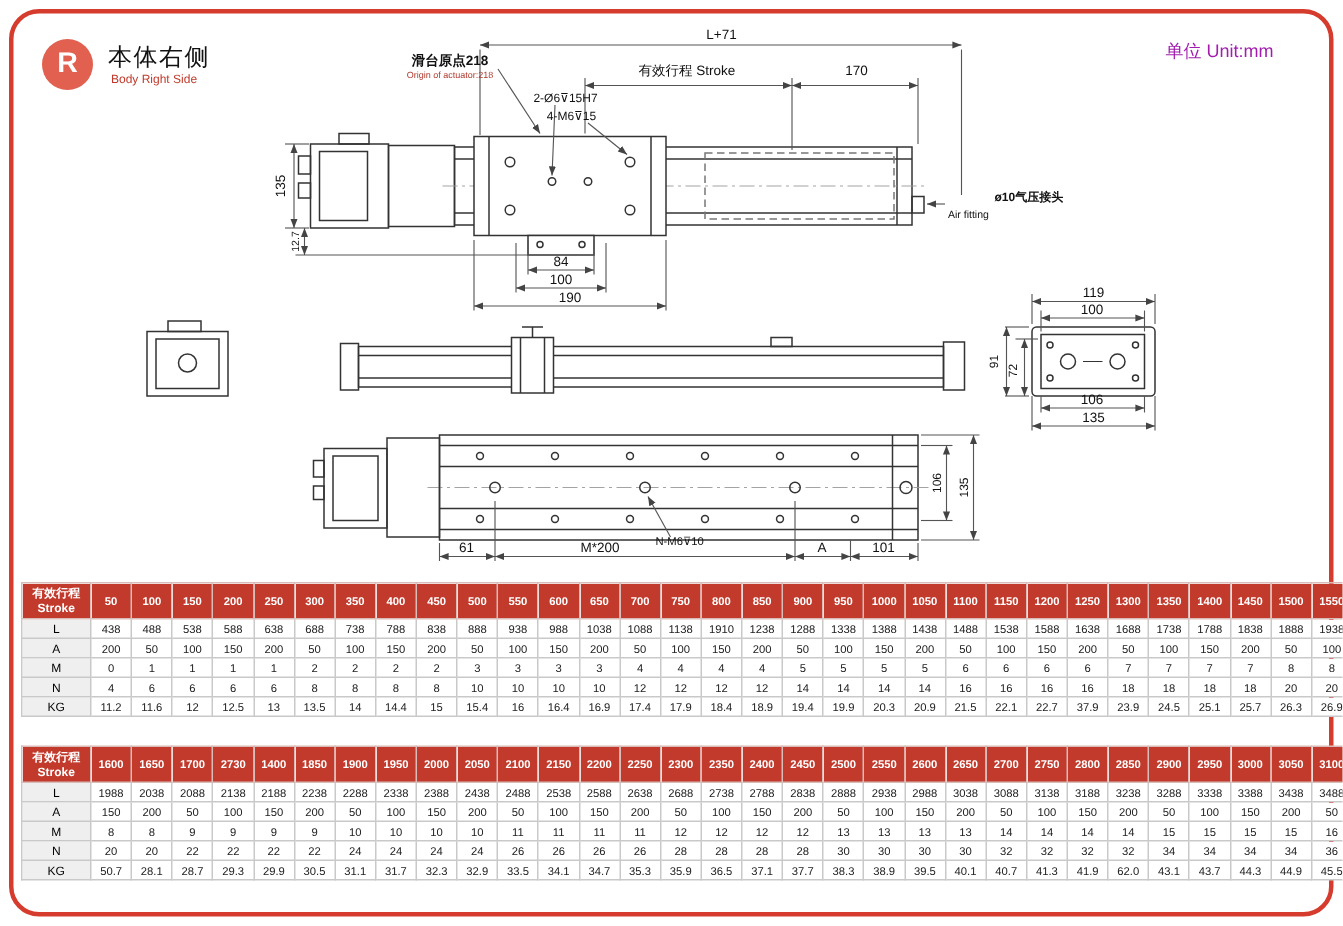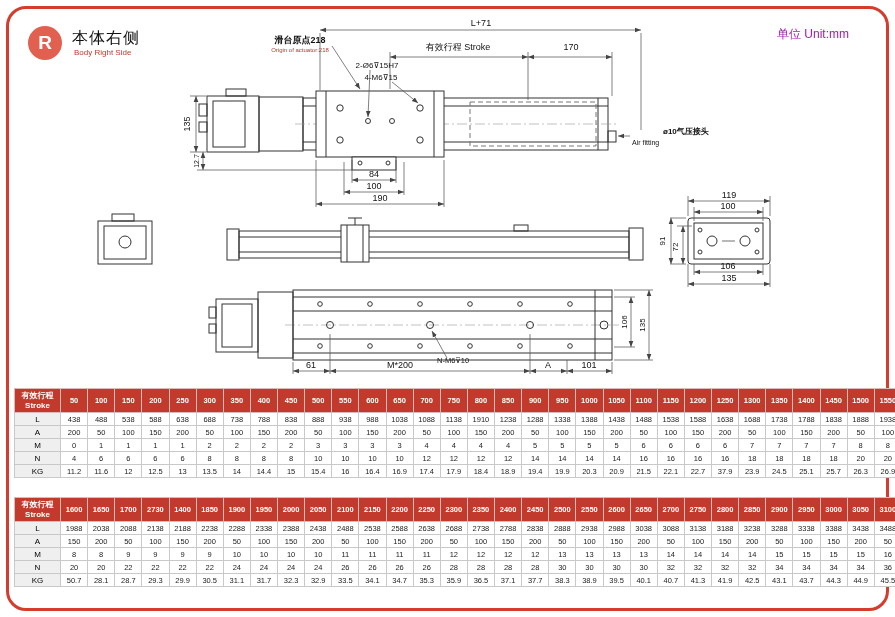--- a/index.html
+++ b/index.html
@@ -648,21 +648,21 @@
           <td>36.5</td>
           <td>37.1</td>
           <td>37.7</td>
           <td>38.3</td>
           <td>38.9</td>
           <td>39.5</td>
           <td>40.1</td>
           <td>40.7</td>
           <td>41.3</td>
           <td>41.9</td>
-          <td>42.5</td>
+          <td>62.0</td>
           <td>43.1</td>
           <td>43.7</td>
           <td>44.3</td>
           <td>44.9</td>
           <td>45.5</td>
         </tr>
       </tbody>
     </table>
 </div>
 

